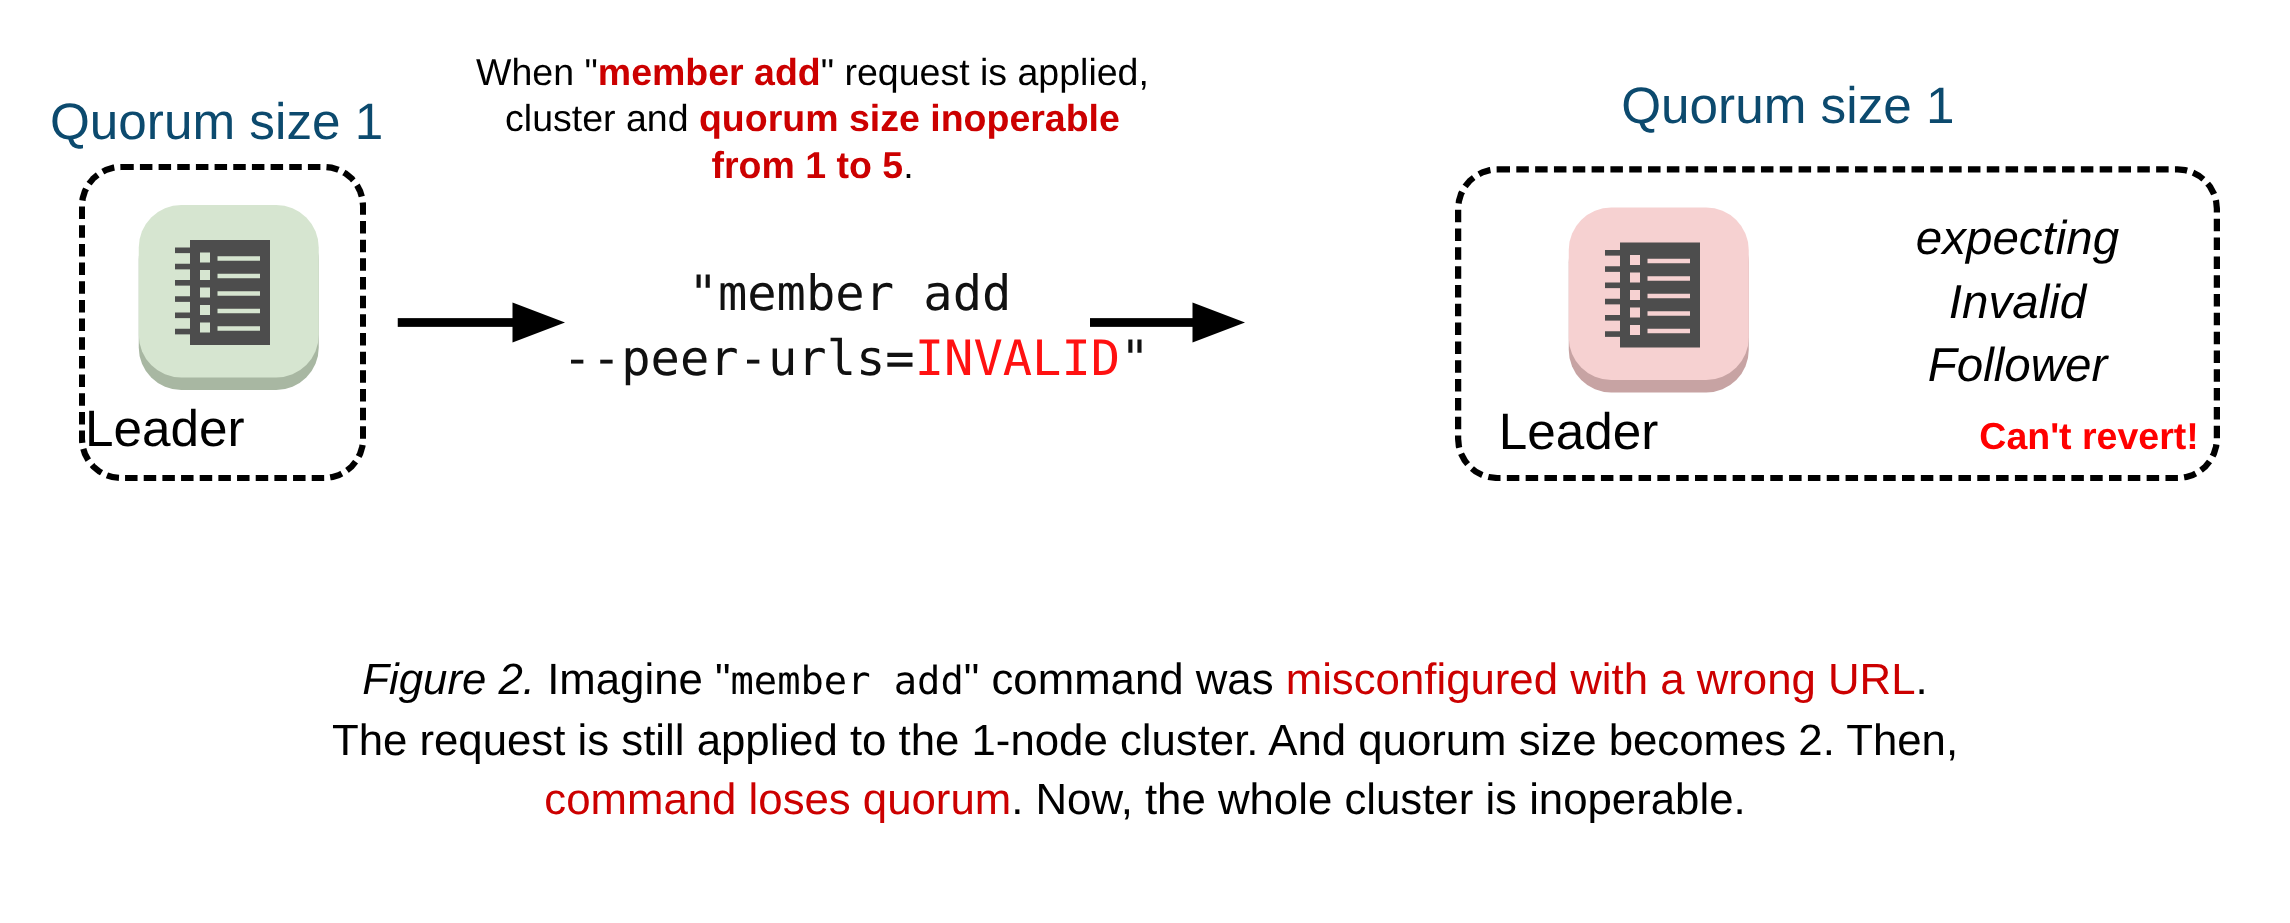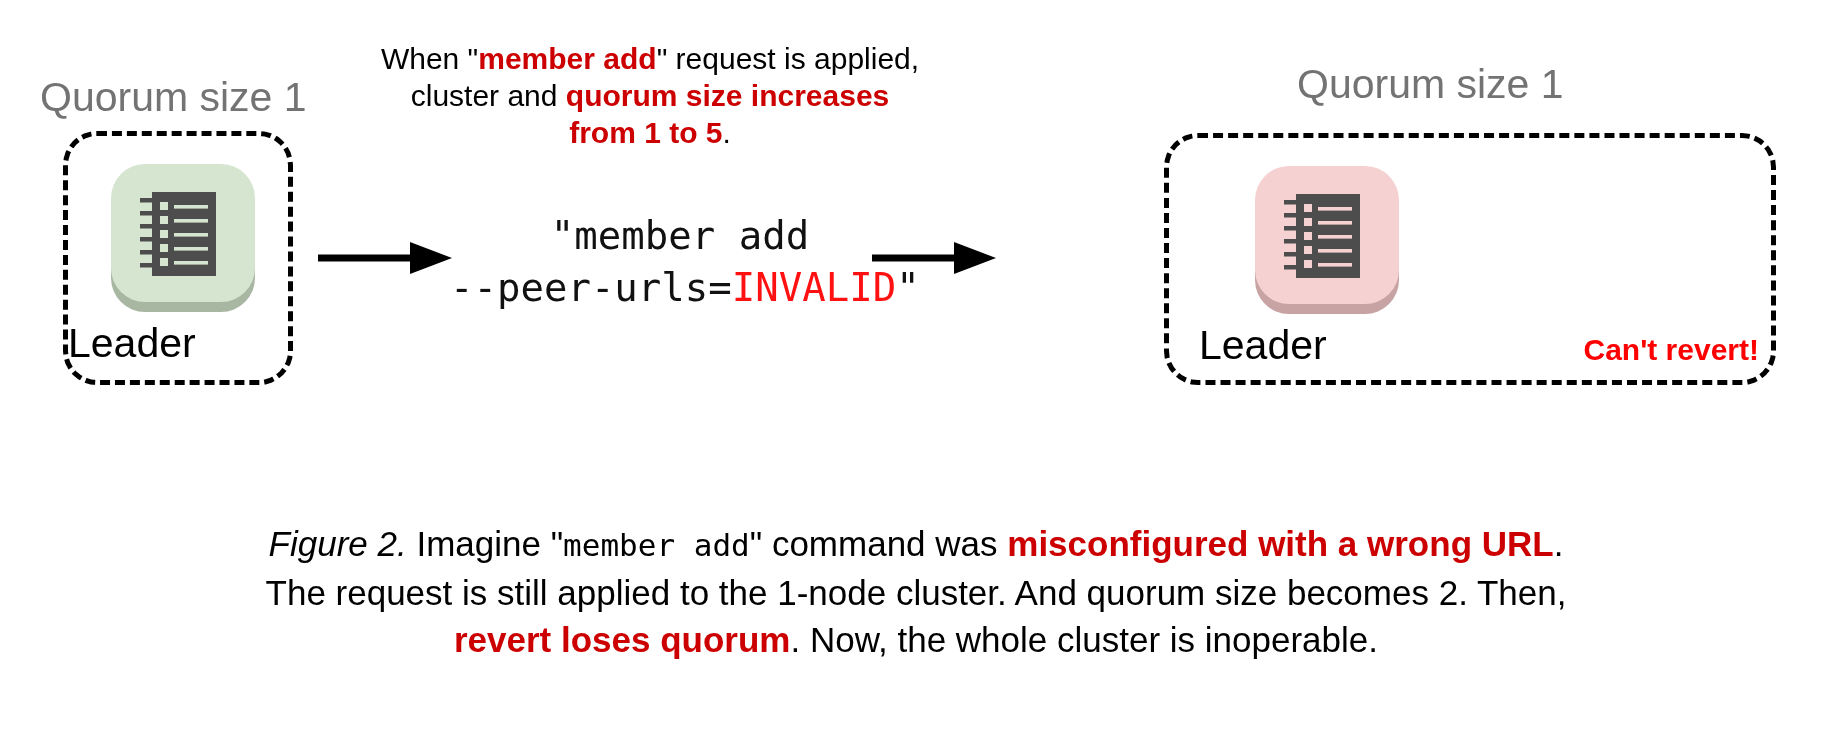--- a/index.html
+++ b/index.html
@@ -16,21 +16,21 @@
     color: #000000;
     overflow: hidden;
   }
 
   .abs { position: absolute; }
 
   
   .quorum-heading {
     font-size: 41px;
     line-height: 1;
-    color: #737373;
+    color: #0c4a6e;
     white-space: nowrap;
   }
 
   
   .node-box {
     border: 5px dashed #000000;
     border-radius: 34px;
     box-sizing: border-box;
     background: #ffffff;
   }
@@ -112,33 +112,33 @@
     text-align: center;
     font-size: 35px;
     line-height: 47px;
     color: #000;
   }
   .caption .fig-num { font-style: italic; text-align: center; }
   .caption .mono {
     font-family: "DejaVu Sans Mono", "Liberation Mono", monospace;
     font-size: 31px;
   }
-  .caption .hl { color: #cc0000; font-weight: bold; }
+  .caption .hl { color: #cc0000; font-weight: normal; }
 </style>
 </head>
 <body>
 
 <div id="figure-root">
 
   <div class="abs top-note" style="left:330px; top:40px; width:640px;">
     <div>
       <span>When "</span><span class="red-b">member add</span><span>" request is applied,</span>
     </div>
     <div>
-      <span>cluster and </span><span class="red-b">quorum size increases</span>
+      <span>cluster and </span><span class="red-b">quorum size inoperable</span>
     </div>
     <div>
       <span class="red-b">from 1 to 5</span><span>.</span>
     </div>
   </div>
 
   <div class="abs quorum-heading" style="left:40px; top:77px;">Quorum size 1</div>
 
   <div class="abs node-box" style="left:63px; top:131px; width:230px; height:254px;">
 
@@ -217,27 +217,32 @@
           <rect x="53" y="84" width="8" height="8"></rect>
           <rect x="67" y="87" width="34" height="3.6"></rect>
           <rect x="53" y="98" width="8" height="8"></rect>
           <rect x="67" y="101" width="34" height="3.6"></rect>
         </g>
       </svg>
     </div>
 
     <div class="node-label" style="left:30px; top:187px; width:256px;">Leader</div>
 
+    <div class="abs status-italic" style="left:300px; top:28px; width:290px;">
+      <div>expecting</div>
+      <div>Invalid</div>
+      <div>Follower</div>
+    </div>
 
     <div class="abs status-warn" style="left:300px; top:195px; width:290px;">Can't revert!</div>
   </div>
 
   <div class="abs caption" style="left:40px; top:520px; width:1752px;">
     <div>
       <span class="fig-num">Figure 2.</span><span> Imagine "</span><span class="mono">member add</span><span>" command was </span><span class="hl">misconfigured with a wrong URL</span><span>.</span>
     </div>
     <div>The request is still applied to the 1-node cluster. And quorum size becomes 2. Then,</div>
     <div>
-      <span class="hl">revert loses quorum</span><span>. Now, the whole cluster is inoperable.</span>
+      <span class="hl">command loses quorum</span><span>. Now, the whole cluster is inoperable.</span>
     </div>
   </div>
 
 </div>
 
 </body></html>

